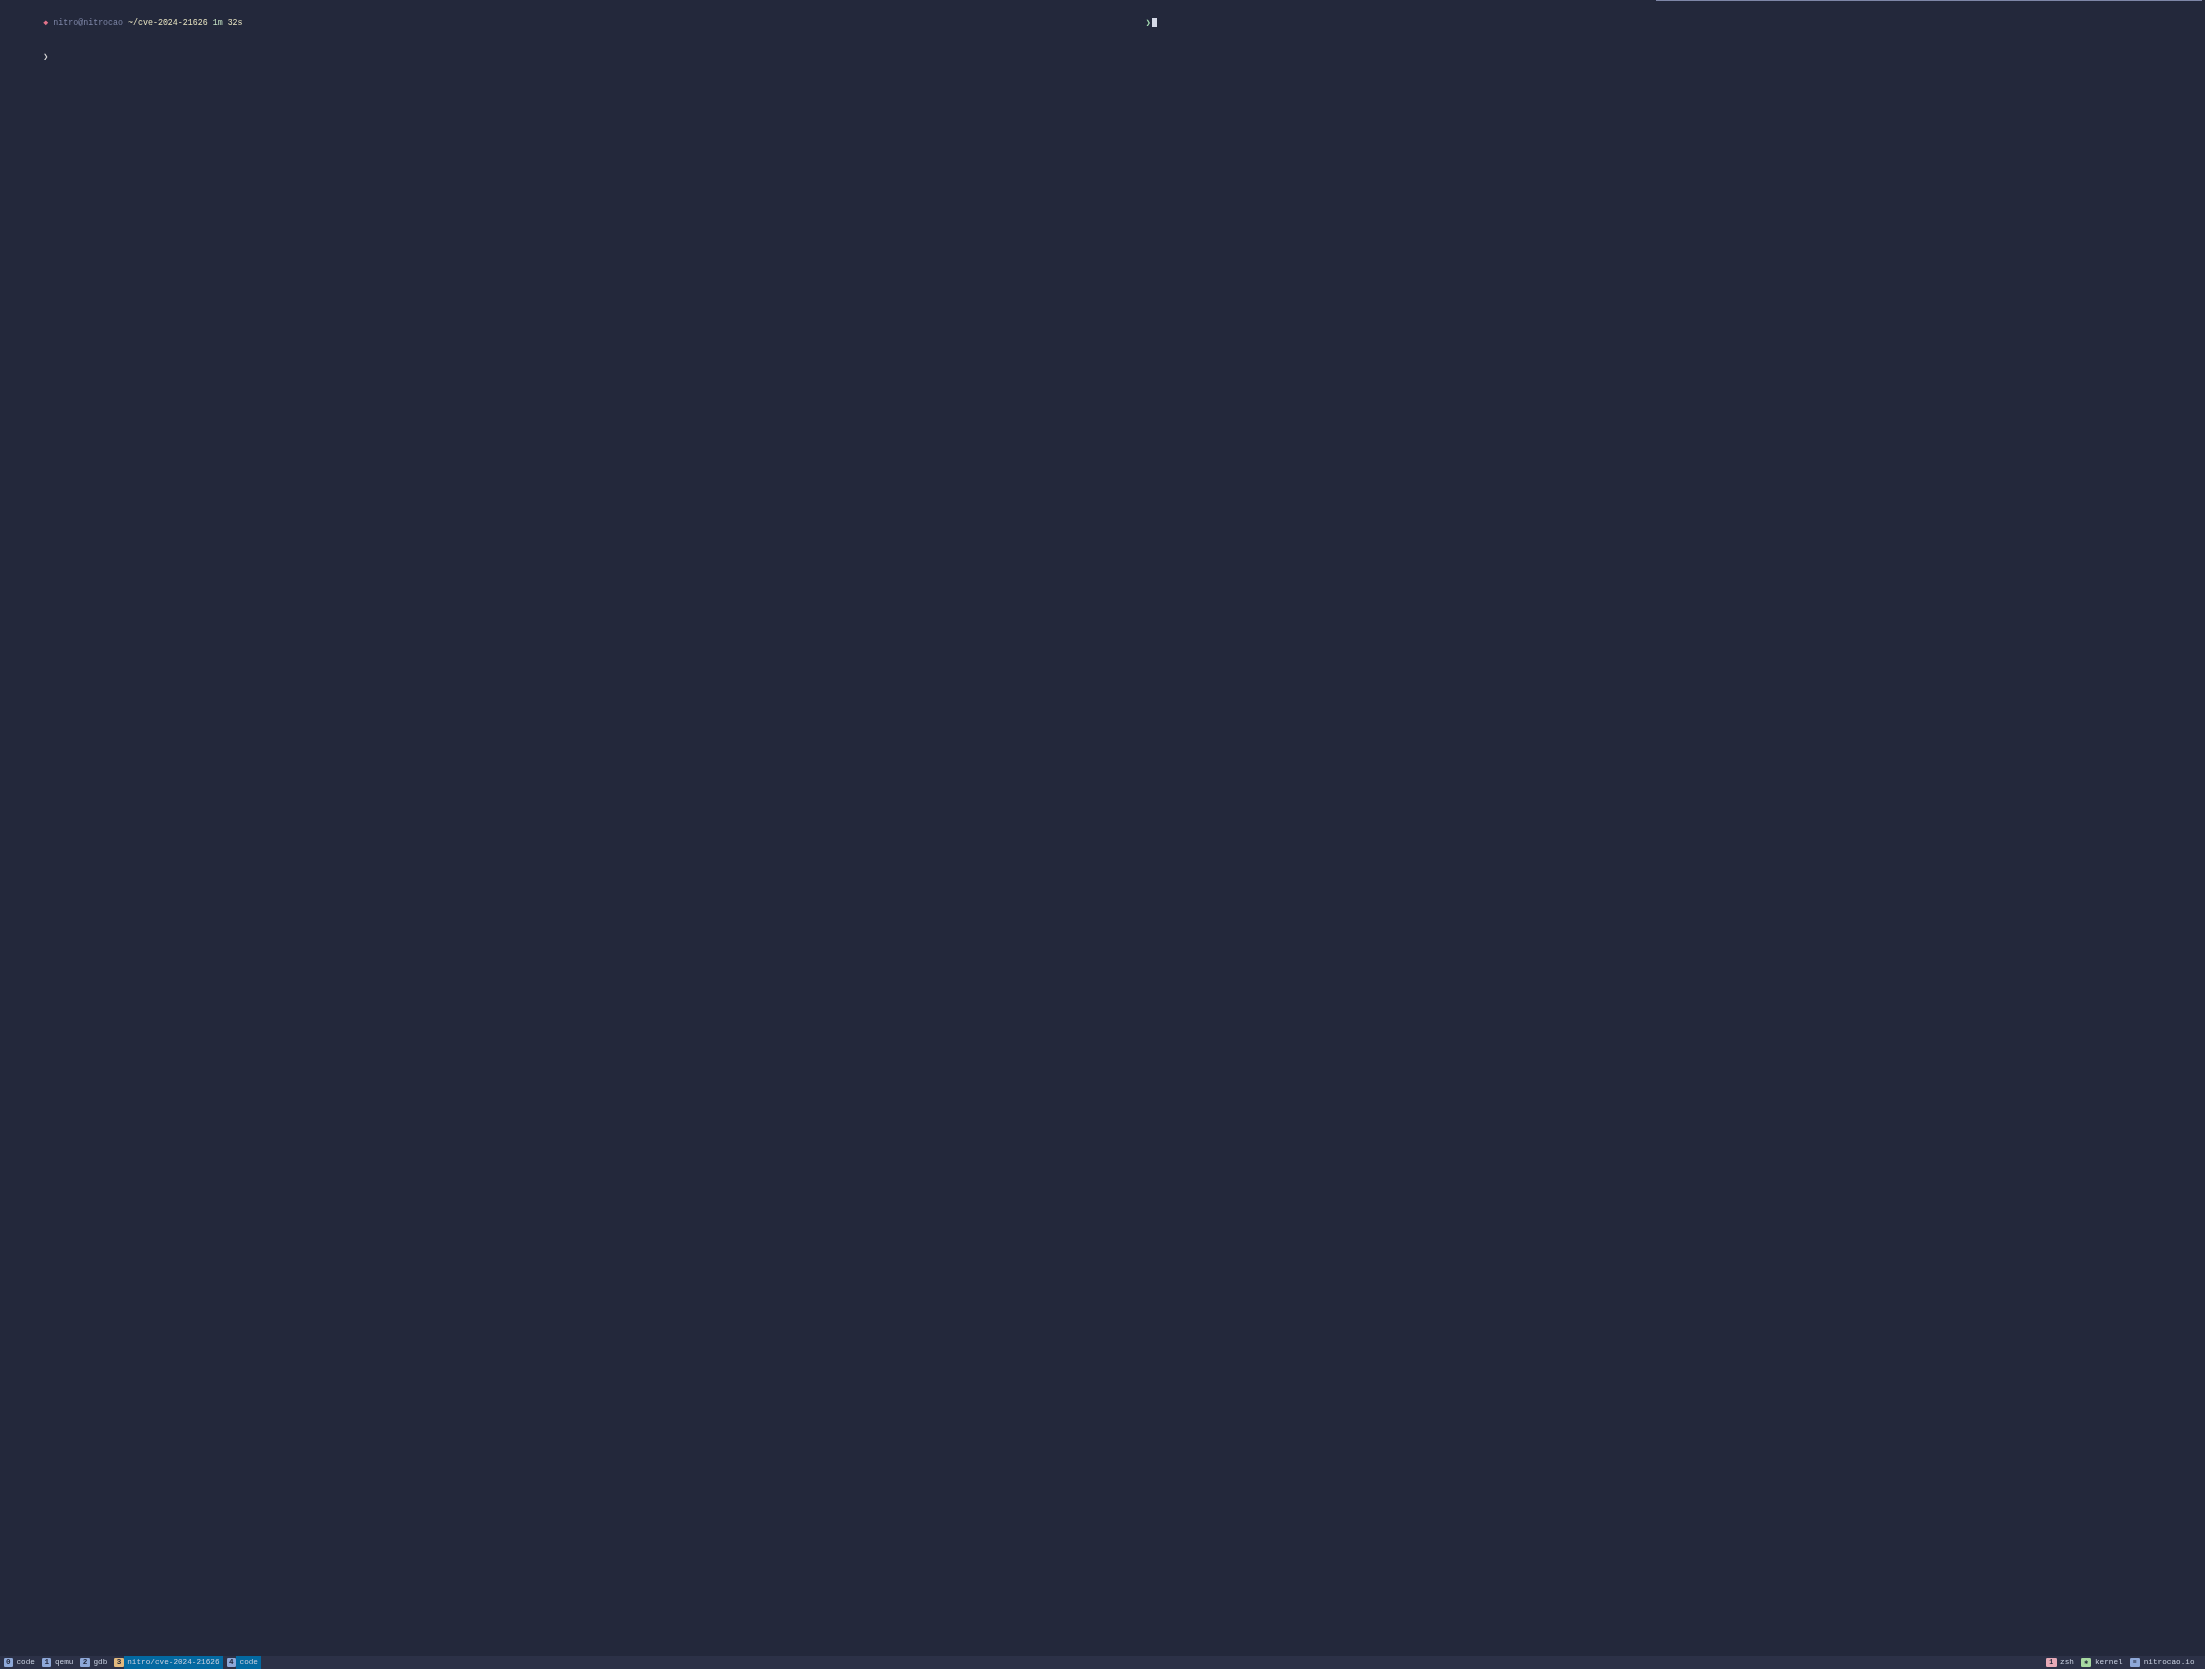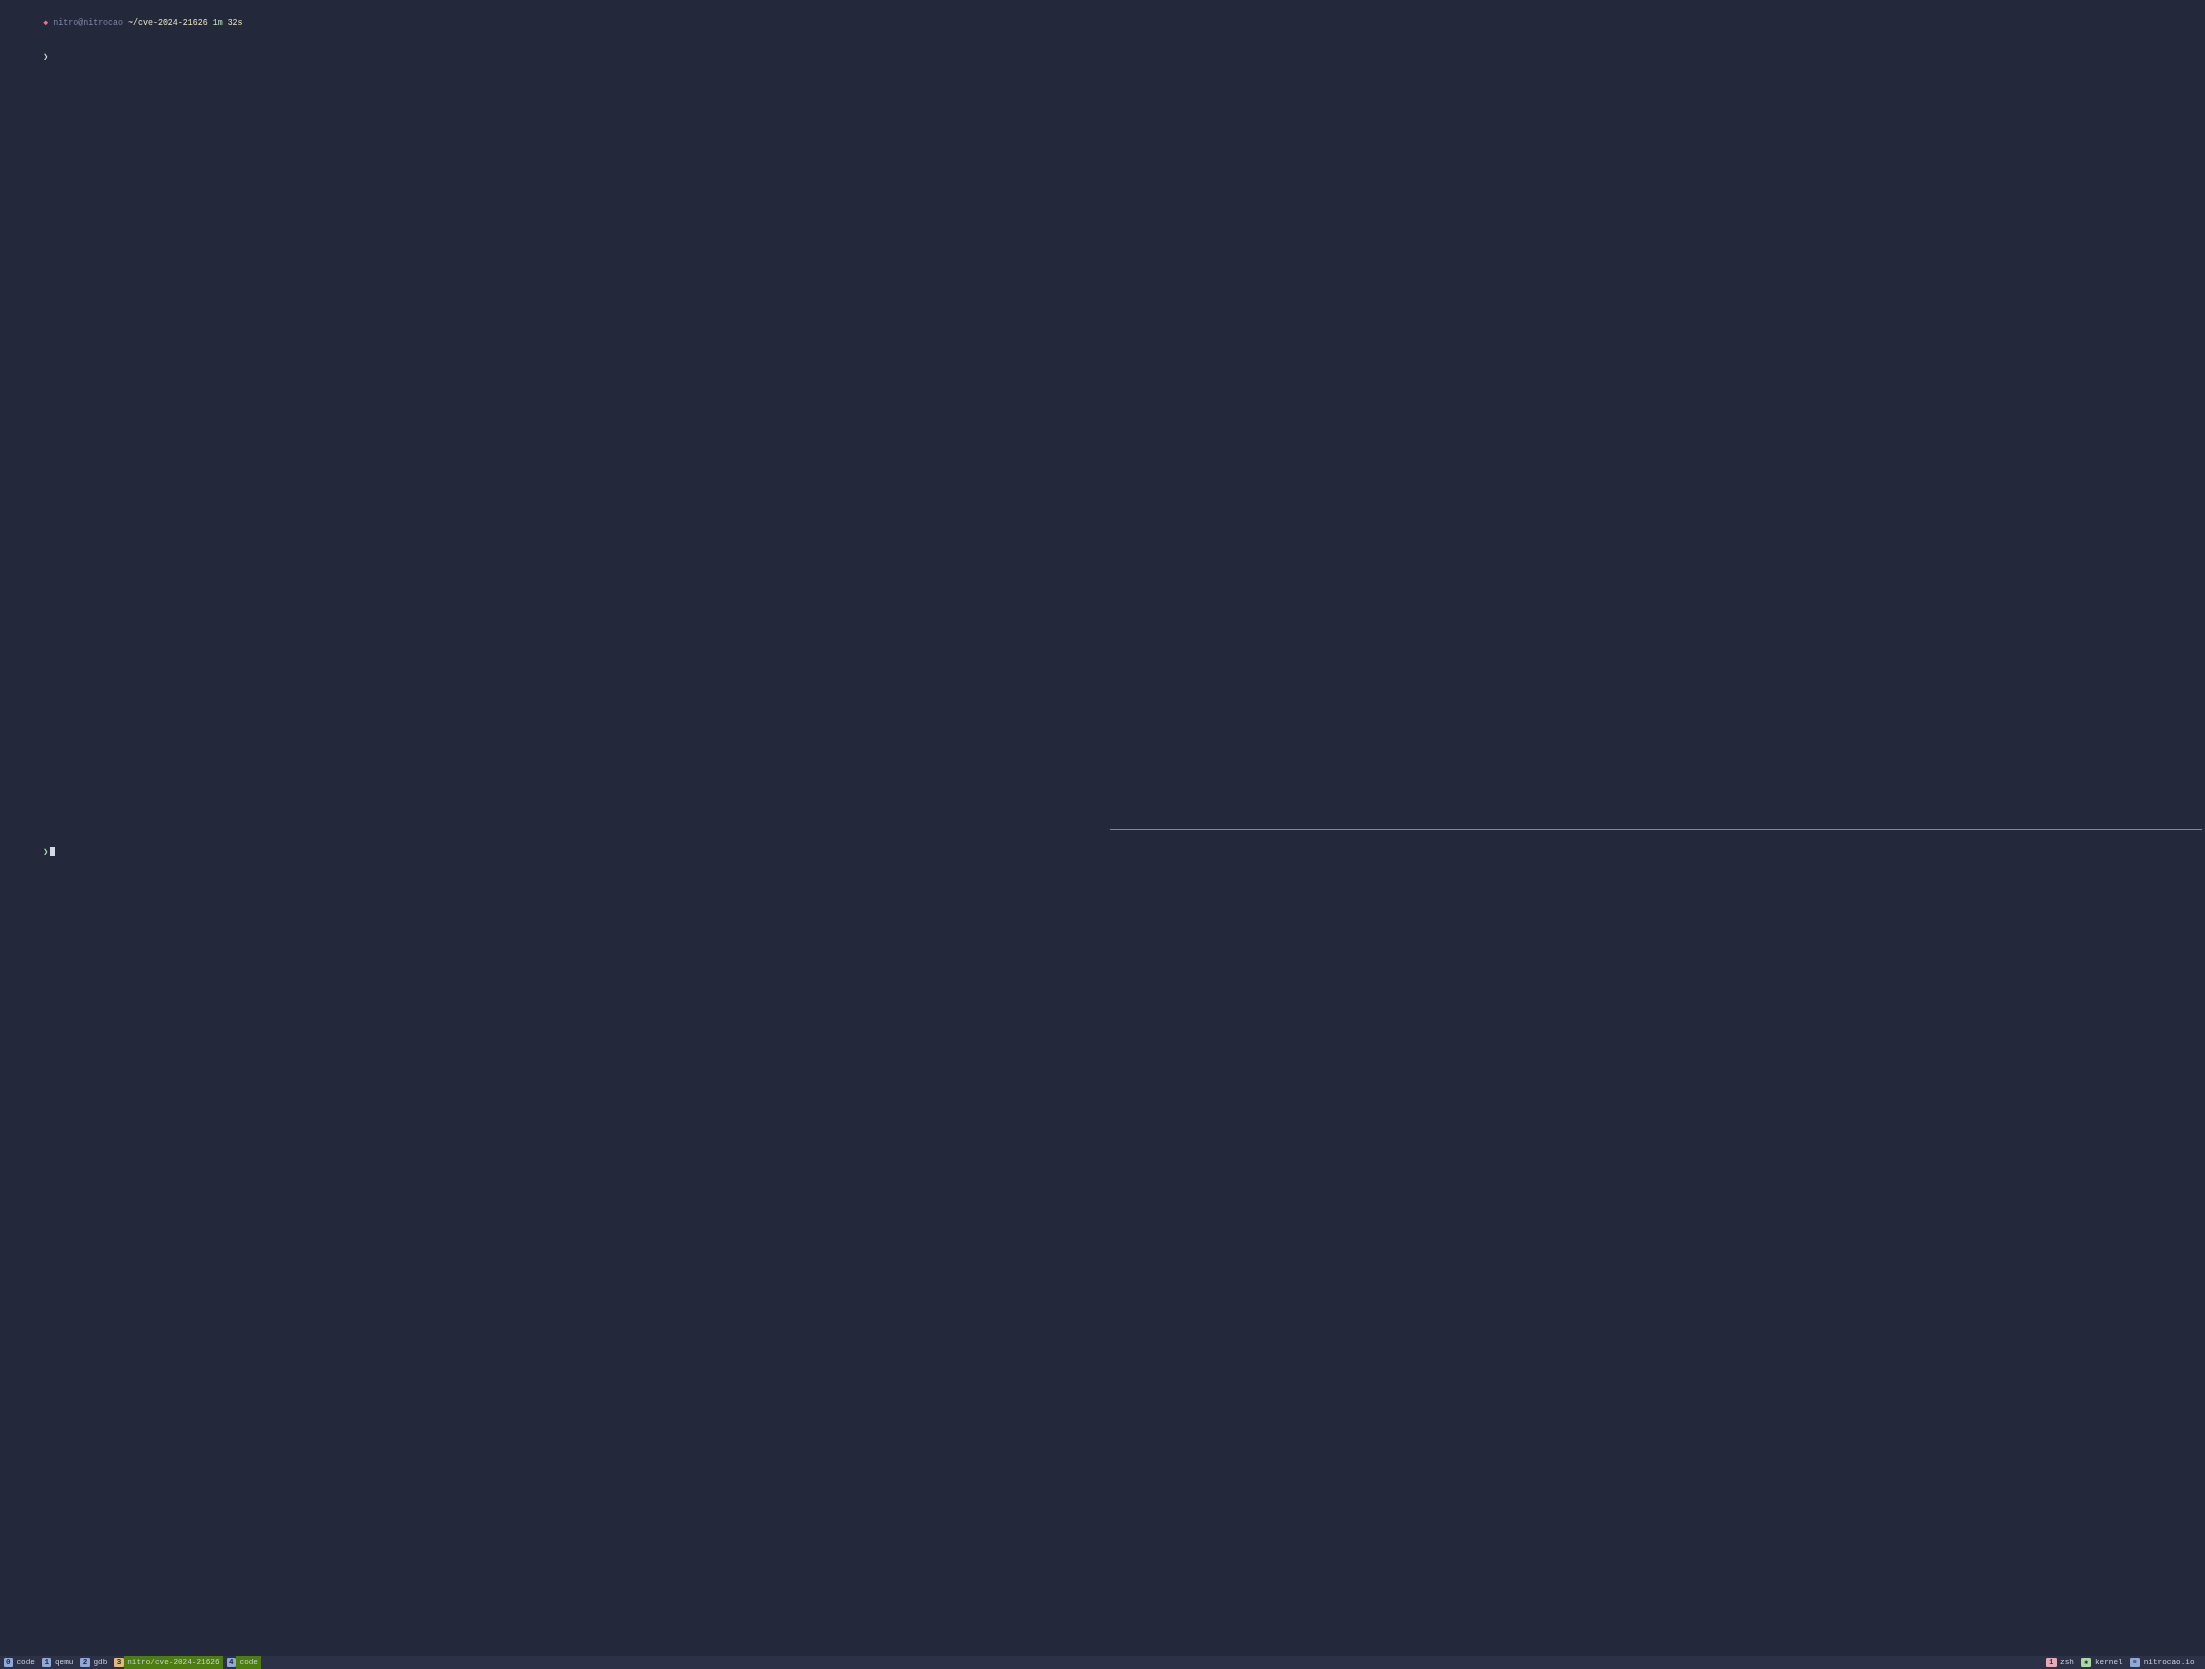--- a/index.html
+++ b/index.html
@@ -17,21 +17,21 @@
       color: #c8d0e0;
     }
     .screen {
       display: flex;
       flex-direction: column;
       height: 100%;
     }
     .panes {
       flex: 1;
       display: flex;
-      flex-direction: column;
+      flex-direction: row;
       min-height: 0;
     }
     .pane {
       flex: 1;
       padding: 6px 3.5px 3.5px 3.5px;
       position: relative;
       min-height: 0;
       overflow: hidden;
     }
     .pane-top {
@@ -116,21 +116,21 @@
       color: #23283b;
       font-weight: bold;
       margin-top: 1.8px;
       margin-bottom: 1.8px;
     }
     .sb-label {
       color: #c8d0e0;
       padding: 0 3.5px 0 3.5px;
     }
     .sb-label-active {
-      background: #4d7c0f;
+      background: #0369a1;
     }
     .sb-icon {
       display: inline-flex;
       align-items: center;
       justify-content: center;
       width: 10.6px;
       height: 9.5px;
       border-radius: 1.2px;
       color: #23283b;
       font-weight: bold;

